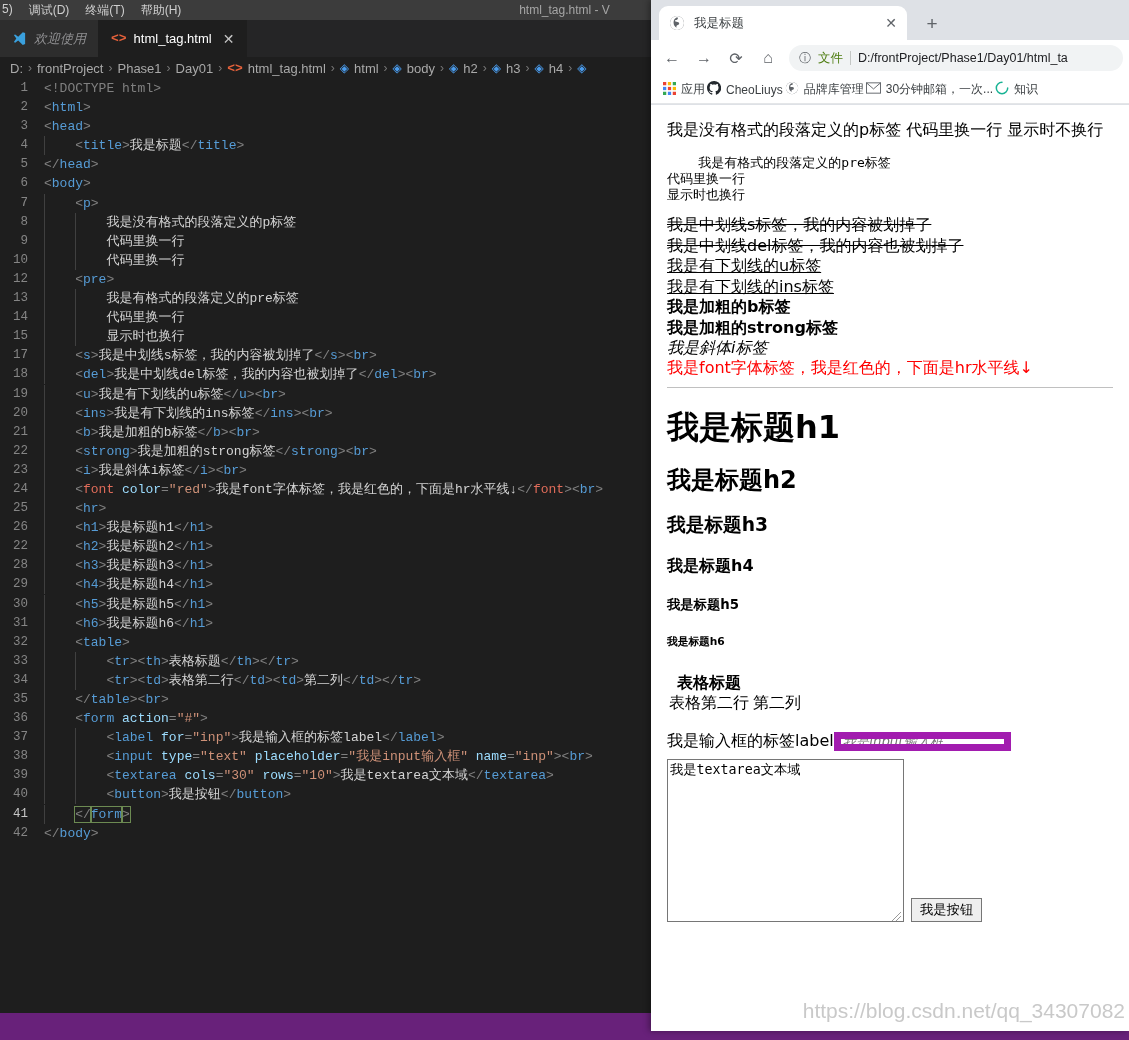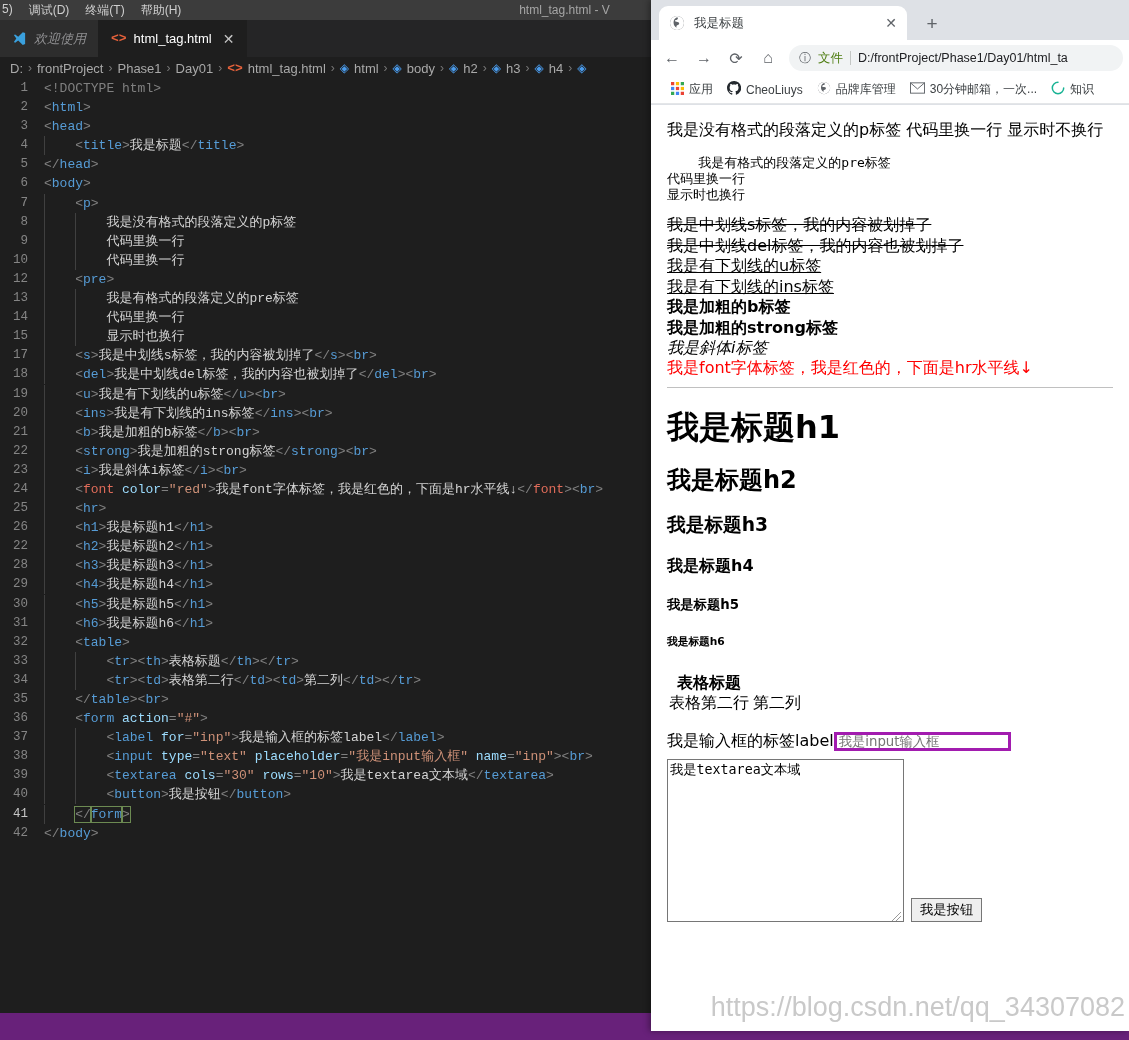--- a/index.html
+++ b/index.html
@@ -128,22 +128,22 @@
     display: flex; align-items: center; padding: 0 10px; gap: 7px;
     margin-left: 4px; overflow: hidden;
   }
   .ch-info { color: #5f6368; font-size: 12px; flex: 0 0 auto; }
   .ch-scheme { font-size: 12.5px; color: #4d7c0f; flex: 0 0 auto; }
   .ch-divider { width: 1px; height: 14px; background: #c4c7c5; flex: 0 0 auto; }
   .ch-url { font-size: 12.5px; color: #202124; white-space: nowrap; flex: 1 1 auto; overflow: hidden; }
 
   .ch-bookmarks {
     position: absolute; left: 0; top: 76px; width: 478px; height: 28px;
-    background: #ffffff; display: flex; align-items: center; gap: 14px;
-    padding: 0 20px; border-bottom: 1px solid #e4e6e8; overflow: hidden;
+    background: #ffffff; display: flex; align-items: center; gap: 2px;
+    padding: 0 12px; border-bottom: 1px solid #e4e6e8; overflow: hidden;
   }
   .bm { display: flex; align-items: center; gap: 5px; font-size: 12px; color: #3c4043;
         white-space: nowrap; flex: 0 0 auto; }
 
   .ch-viewport {
     position: absolute; left: 0; top: 105px; width: 478px; height: 926px;
     background: #ffffff; overflow: hidden;
     color: #000;
   }
   .page {
@@ -172,22 +172,22 @@
   h5.pg { font-size: 13.3px; margin: 22px 0; font-weight: bold; }
   h6.pg { font-size: 10.7px; margin: 24px 0; font-weight: bold; }
   table.pg { border-collapse: collapse; margin-bottom: 2px; }
   table.pg th { font-weight: bold; font-size: 16px; padding: 1px 2px; text-align: center; }
   table.pg td { font-size: 16px; padding: 1px 2px; }
   .pg-form { margin-top: 18px; }
   .pg-label { font-size: 16px; }
   .pg-input {
     font-family: "DejaVu Sans", sans-serif;
     font-size: 13.3px; padding: 1px 2px;
-    border: 3px solid #a21caf; width: 177px; height: 19px;
-    color: #757575; background: #fff; vertical-align: middle;
+    border: 7px solid #a21caf; width: 177px; height: 19px;
+    color: #757575; background: #fff; vertical-align: middle; font-style: italic;
   }
   .pg-textarea {
     display: block; margin-top: 8px;
     width: 237px; height: 163px;
     border: 1px solid #767676; background: #fff;
     font-family: "DejaVu Sans Mono", monospace; font-size: 13.3px;
     padding: 2px 2px; color: #000; resize: none; line-height: 1.2;
     position: relative;
   }
   .ta-wrap { position: relative; display: inline-block; }
@@ -198,21 +198,21 @@
   .pg-button {
     font-family: "DejaVu Sans", sans-serif;
     font-size: 13.3px; padding: 2px 8px;
     border: 1px solid #767676; background: #efefef; color: #000;
     position: absolute; left: 244px; top: 147px;
   }
   .form-row { position: relative; }
 
   .watermark {
     position: absolute; right: 4px; bottom: 8px;
-    font-size: 27px; color: #c9c9c9; white-space: nowrap;
+    font-size: 21px; color: #c9c9c9; white-space: nowrap;
     font-family: "Liberation Sans", sans-serif;
     pointer-events: none;
   }
 </style>
 </head>
 <body>
 
 <div id="root">
 
   <div class="vscode">

